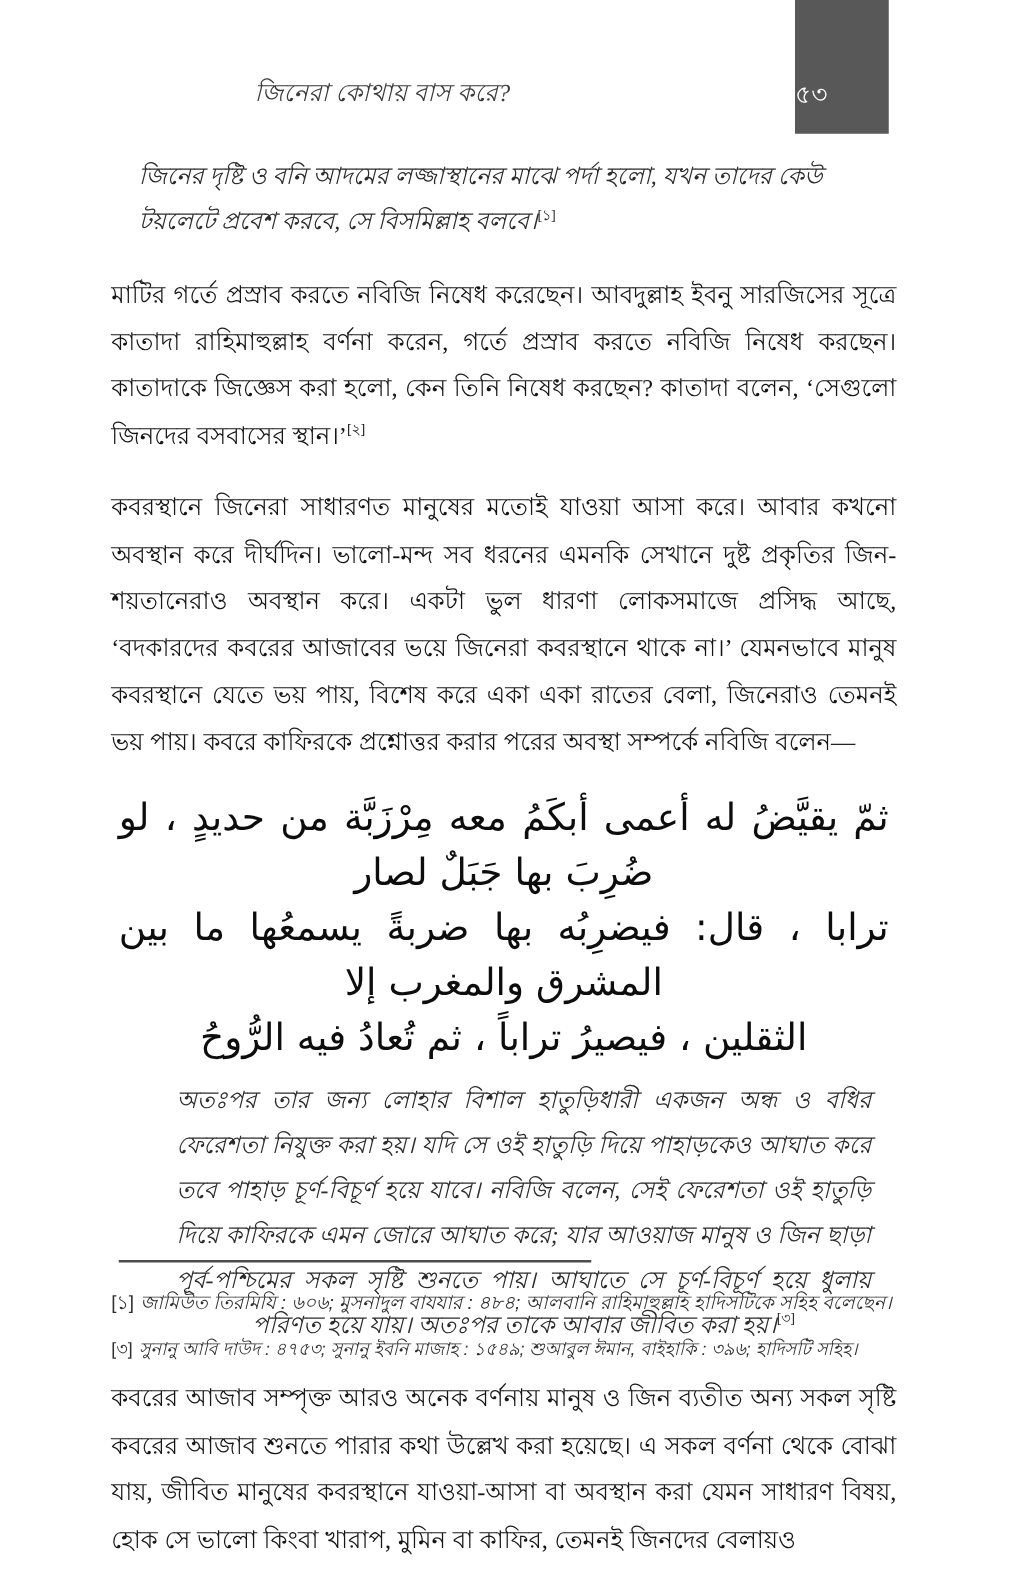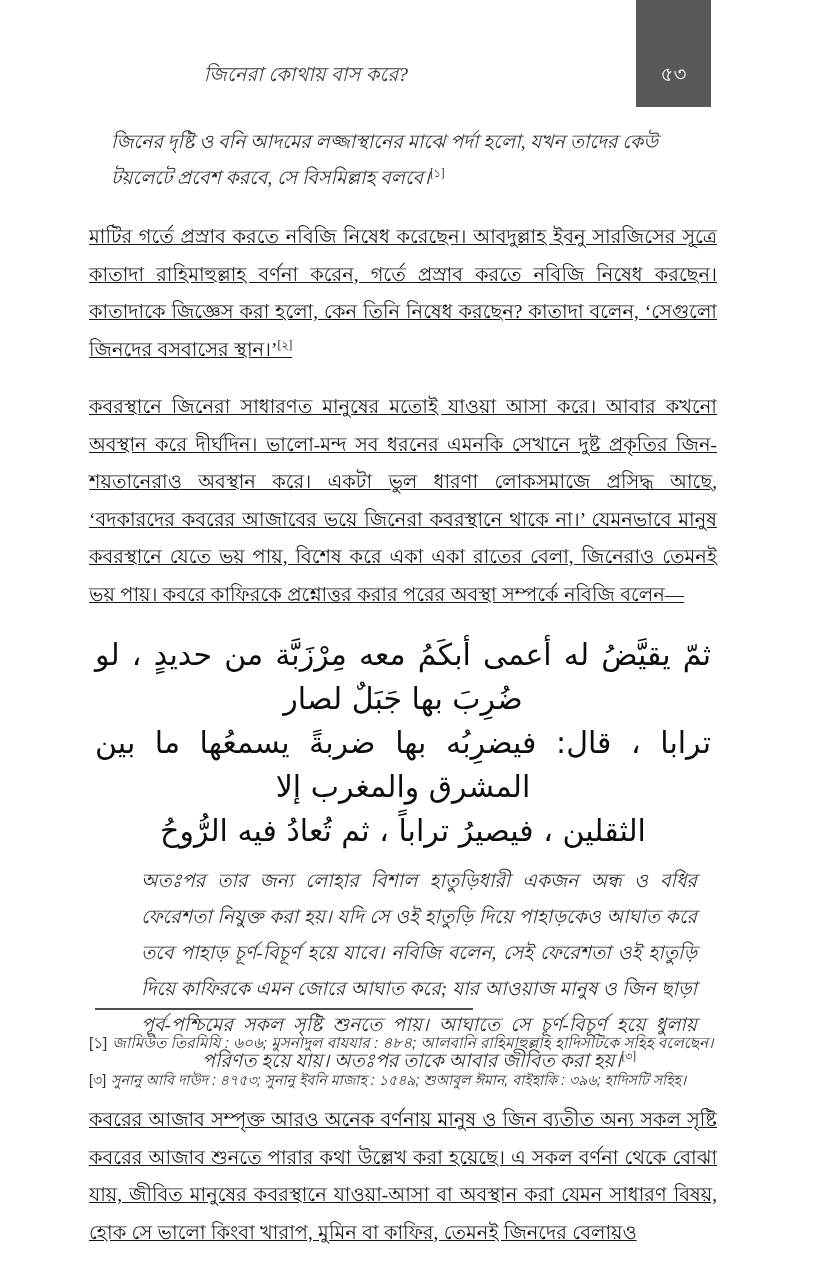--- a/index.html
+++ b/index.html
@@ -52,24 +52,24 @@
     top: 0;
     width: 75px;
     height: 107px;
     background: #585858;
   }
   .page-number {
     position: absolute;
     left: 0;
     right: 0;
     top: 66px;
-    text-align: center;
+    text-align: left;
     color: #ffffff;
     font-size: 20px;
-    font-family: Liberation Mono, monospace;
+    font-family: Liberation Sans, sans-serif;
     line-height: 1;
   }
 
   
   .content {
     position: absolute;
     left: 89px;
     top: 118px;
     width: 628px;
   }
@@ -84,21 +84,20 @@
   }
 
   
   .body-para {
     font-size: 19.4px;
     line-height: 37.5px;
     text-align: justify;
     text-justify: inter-word;
     word-spacing: 0.5px;
     margin-bottom: 20px;
-    text-decoration: underline;
   }
   .body-para:last-child { margin-bottom: 0; }
 
   
   .quote-block {
     font-style: italic;
     font-size: 19px;
     line-height: 36px;
     text-align: left;
     color: #2b2b2b;

